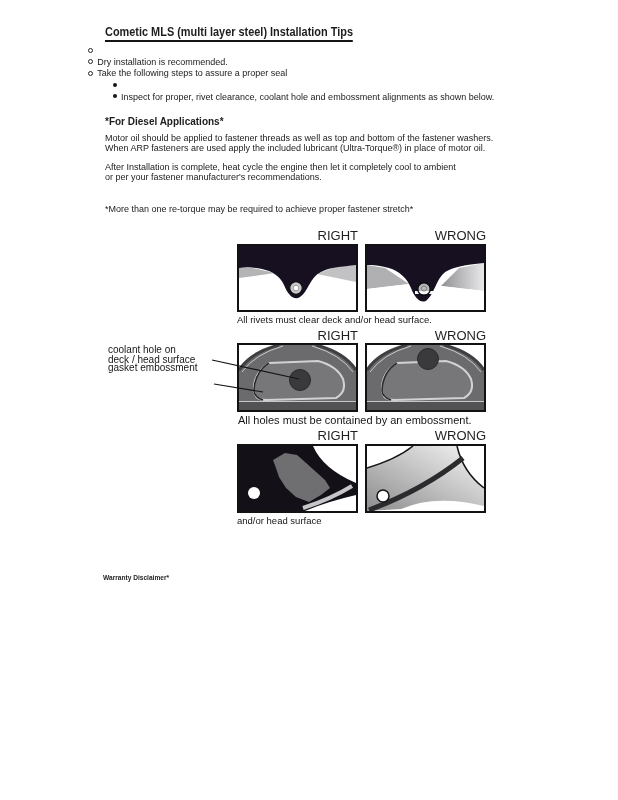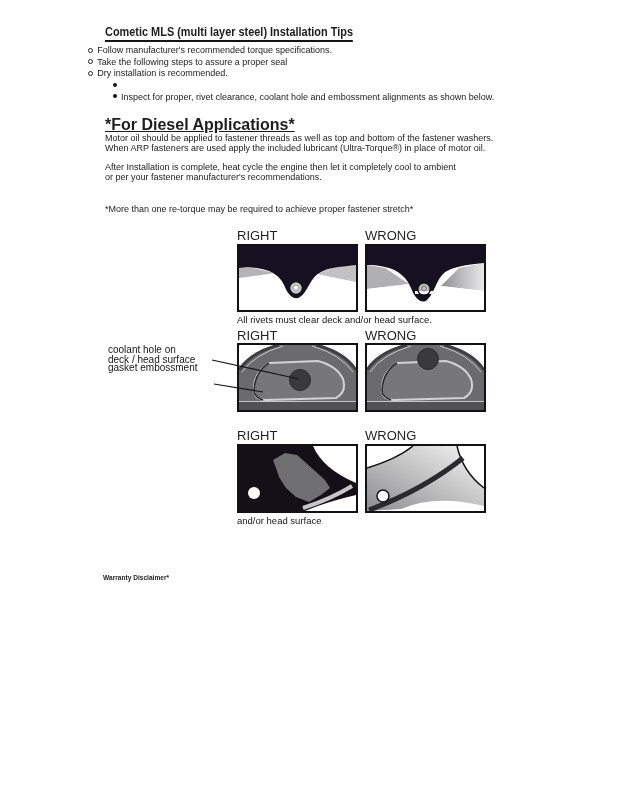--- a/index.html
+++ b/index.html
@@ -13,27 +13,27 @@
 
   
   .bullets{position:absolute;left:88px;top:45px;font-size:9px;color:#1b1b1b;}
   .brow{display:flex;align-items:flex-start;height:11.7px;white-space:nowrap;}
   .bmark{width:3.2px;height:3.2px;border:1px solid #232323;border-radius:50%;
          margin:2.6px 4px 0 0;flex:none;background:#fff;}
   .smark{width:4px;height:4px;background:#161616;border-radius:50%;
          margin:2.6px 4px 0 25px;flex:none;}
 
   
-  .dh{position:absolute;left:105px;top:116px;font-size:16px;font-weight:bold;white-space:nowrap;text-decoration:underline;}
+  .dh{position:absolute;left:105px;top:116px;font-size:10px;font-weight:bold;white-space:nowrap;}
   .para{position:absolute;left:105px;font-size:9px;line-height:10.2px;color:#1b1b1b;}
   .para div{white-space:nowrap;}
   .note{position:absolute;left:105px;top:204px;font-size:9px;white-space:nowrap;color:#1b1b1b;}
 
   
-  .dlabel{position:absolute;width:121px;text-align:left;font-size:13px;color:#1f1f1f;white-space:nowrap;}
+  .dlabel{position:absolute;width:121px;text-align:right;font-size:13px;color:#1f1f1f;white-space:nowrap;}
   .dbox{position:absolute;width:121px;border:2px solid #121212;box-sizing:border-box;background:#fff;}
   .dbox svg{display:block;}
   .caption{position:absolute;font-size:9.5px;color:#161616;white-space:nowrap;}
   .caption2{position:absolute;font-size:11px;color:#161616;white-space:nowrap;}
   .caption3{position:absolute;font-size:9.5px;line-height:11.5px;color:#161616;}
   .sidelabel{position:absolute;width:102px;font-size:10px;line-height:9.5px;color:#161616;}
   #pointer-overlay{position:absolute;left:0;top:0;pointer-events:none;}
 
   
   .w{position:absolute;left:103px;top:574px;width:415px;font-size:6.3px;line-height:7.15px;color:#252525;}
@@ -46,29 +46,28 @@
 </head>
 <body>
 
 <div id="page">
 
   <div class="title">Cometic MLS (multi layer steel) Installation Tips</div>
 
   <div class="bullets">
     <div class="brow">
       <span class="bmark"></span>
-      <span>Follow manufacturer's recommended torque specifications.</span>
+    </div>
+    <div class="brow">
+      <span class="bmark"></span>
+      <span>Dry installation is recommended.</span>
     </div>
     <div class="brow">
       <span class="bmark"></span>
       <span>Take the following steps to assure a proper seal</span>
-    </div>
-    <div class="brow">
-      <span class="bmark"></span>
-      <span>Dry installation is recommended.</span>
     </div>
     <div class="brow">
       <span class="smark"></span>
     </div>
     <div class="brow">
       <span class="smark"></span>
       <span>Inspect for proper, rivet clearance, coolant hole and embossment alignments as shown below.</span>
     </div>
   </div>
 
@@ -155,20 +154,21 @@
       <path d="M0,0 H40 Q12,7 0,25 Z" fill="#ffffff"></path>
       <path d="M40,0 Q12,7 0,25" fill="none" stroke="#3f3f42" stroke-width="3"></path>
       <path d="M44,1 Q16,9 3,27" fill="none" stroke="#c9c9cb" stroke-width="1"></path>
       <path d="M117,0 H77 Q105,7 117,25 Z" fill="#ffffff"></path>
       <path d="M77,0 Q105,7 117,25" fill="none" stroke="#3f3f42" stroke-width="3"></path>
       <path d="M73,1 Q101,9 114,27" fill="none" stroke="#c9c9cb" stroke-width="1"></path>
       <circle cx="61" cy="14" r="10.5" fill="#3a3a3c" stroke="#29292b" stroke-width="1"></circle>
     </svg>
   </div>
 
+  <div class="caption2" style="left:238px;top:414px">All holes must be contained by an embossment.</div>
 
   <div class="dlabel" style="left:237px;top:428px">RIGHT</div>
   <div class="dlabel" style="left:365px;top:428px">WRONG</div>
 
   <div class="dbox" style="left:237px;top:444px;height:69px">
     <svg width="117" height="65" viewBox="0 0 117 65">
       <rect width="117" height="65" fill="#ffffff"></rect>
       <path d="M0,0 L74,0 Q84,23 117,37 L117,49 Q87,56 66,65 L0,65 Z" fill="#141018"></path>
       <polygon points="34,14 46,7 58,9 66,16 76,25 86,34 91,42 82,49 70,56 57,51 47,42 40,31 37,22" fill="#6f6f71"></polygon>
       <path d="M64,62 Q92,53 113,40" fill="none" stroke="#c6c6c8" stroke-width="4"></path>

